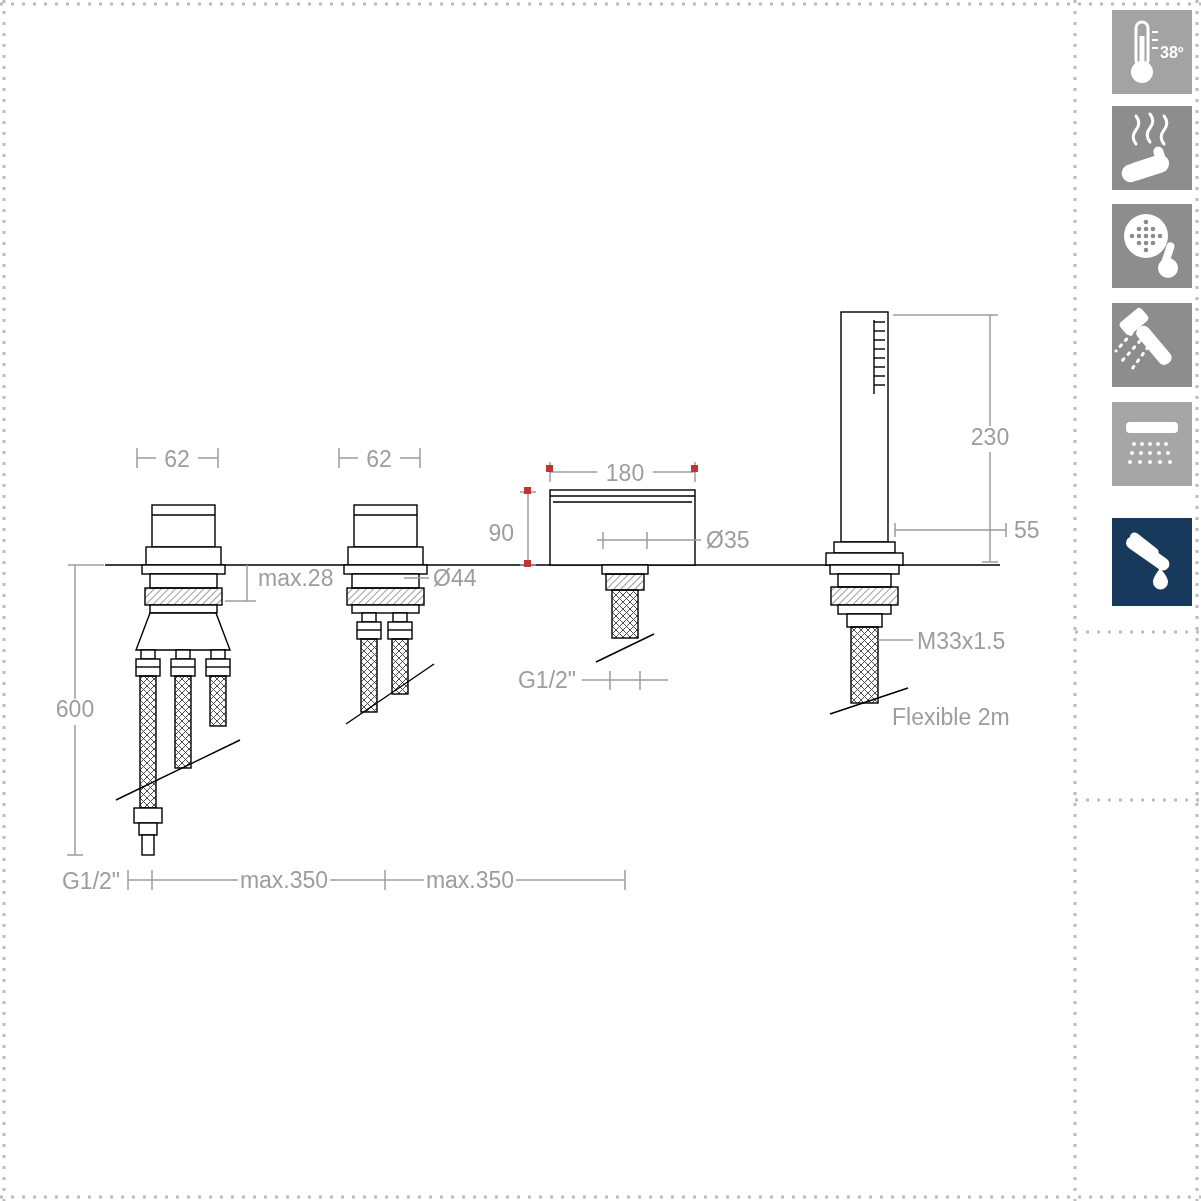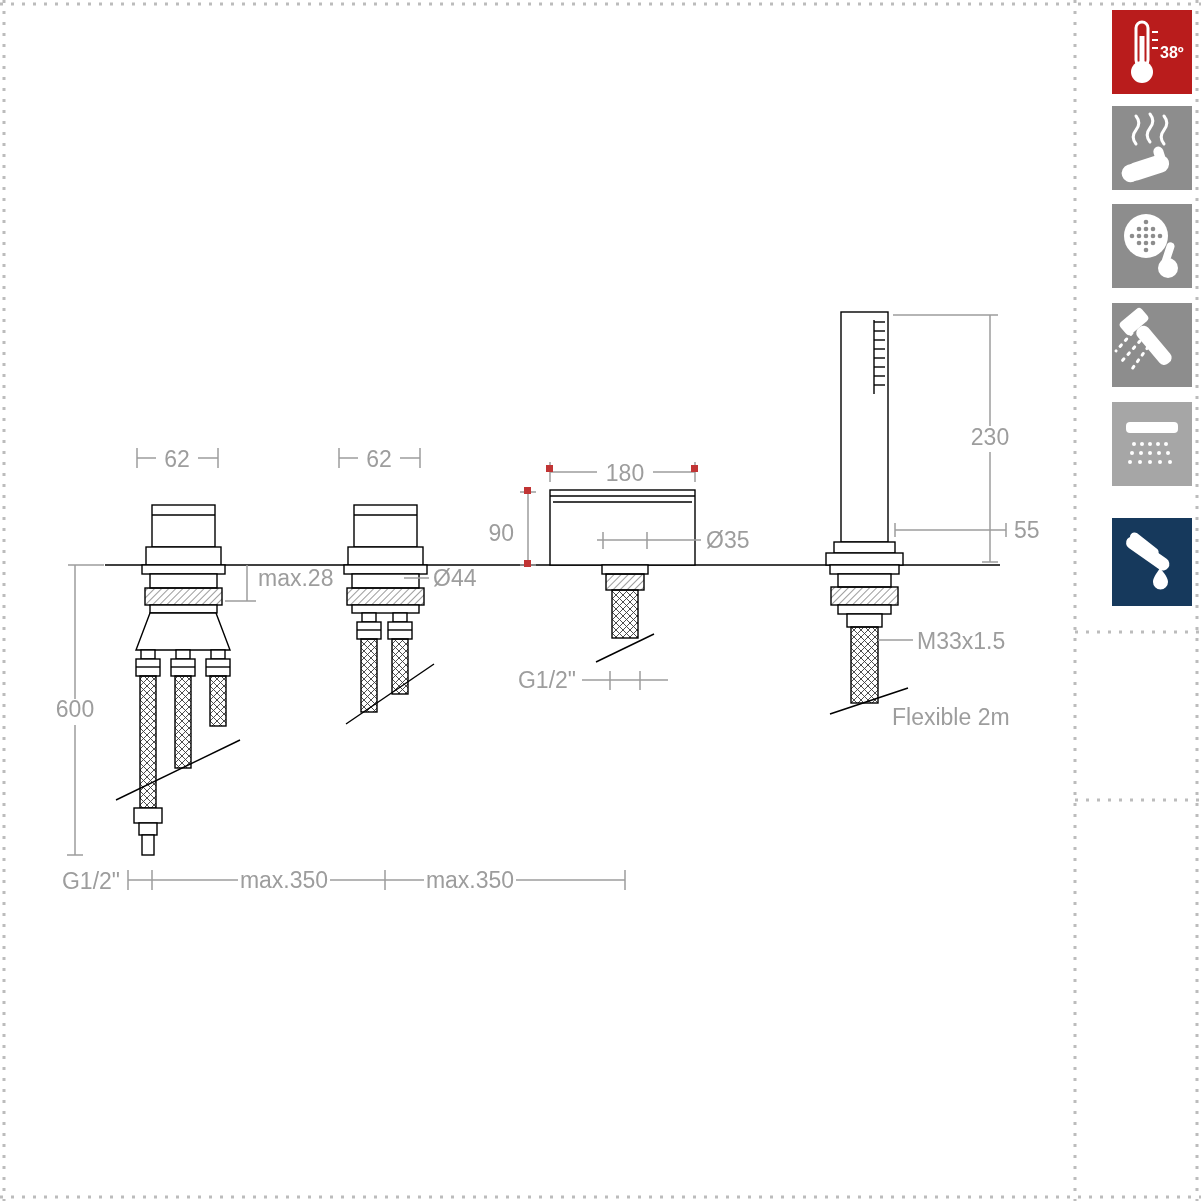--- a/index.html
+++ b/index.html
@@ -232,21 +232,21 @@
     <text class="dt" x="120" y="889" text-anchor="end">G1/2"</text>
     <rect class="wbg" x="238" y="867" width="92" height="26"></rect>
     <text class="dt" x="284" y="888" text-anchor="middle">max.350</text>
     <rect class="wbg" x="424" y="867" width="92" height="26"></rect>
     <text class="dt" x="470" y="888" text-anchor="middle">max.350</text>
   </g>
 </svg>
 
 <div>
 
-  <div class="ic" style="top:10px;background:#b91c1c;">
+  <div class="ic" style="top:10px;background:#a3a3a3;">
     <svg width="80" height="84" viewBox="0 0 80 84">
       <rect x="24" y="12" width="12" height="44" rx="6" fill="none" stroke="#fff" stroke-width="3"></rect>
       <circle cx="30" cy="62" r="11" fill="#fff"></circle>
       <line x1="30" y1="26" x2="30" y2="56" stroke="#fff" stroke-width="5"></line>
       <line x1="40" y1="22" x2="46" y2="22" stroke="#fff" stroke-width="2"></line>
       <line x1="40" y1="30" x2="46" y2="30" stroke="#fff" stroke-width="2"></line>
       <line x1="40" y1="38" x2="46" y2="38" stroke="#fff" stroke-width="2"></line>
       <text class="it" x="48" y="48">38º</text>
     </svg>
   </div>

